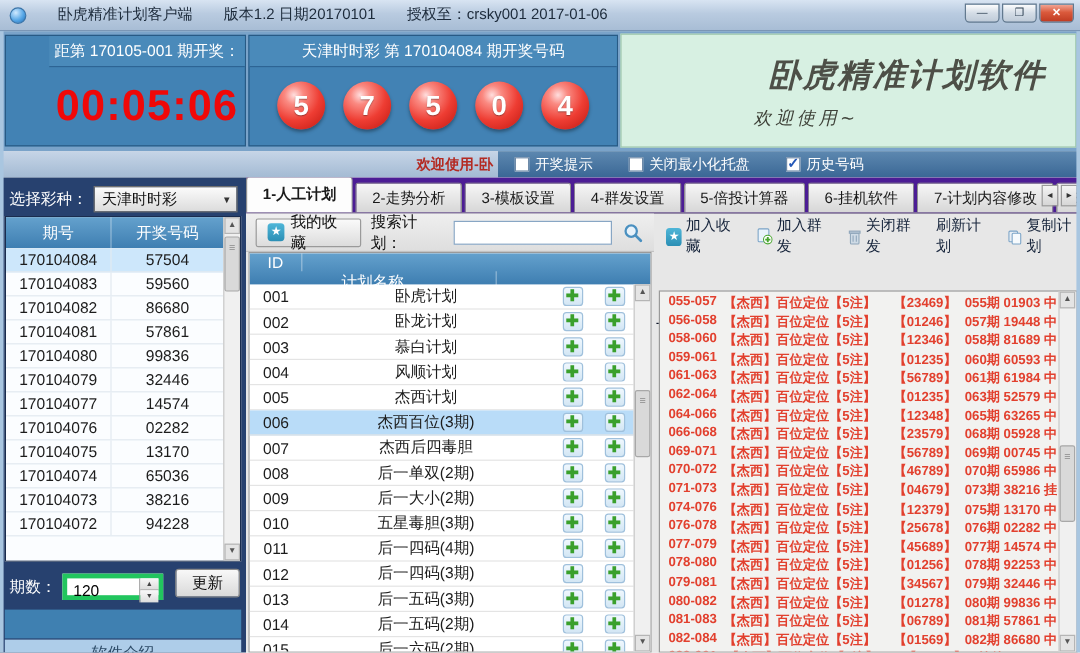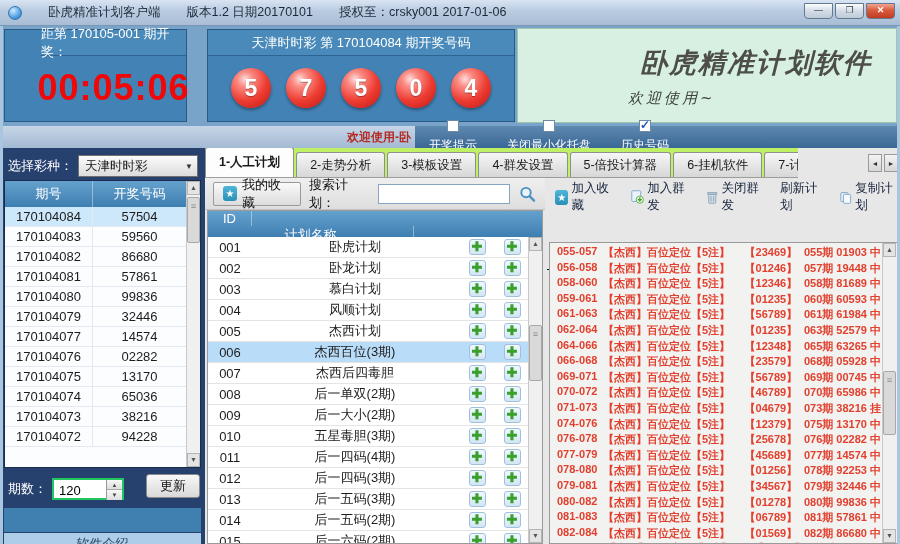--- a/index.html
+++ b/index.html
@@ -16,21 +16,21 @@
   .win-btn { width:29px; height:16px; border:1px solid #62798f; border-radius:0 0 4px 4px;
     background:linear-gradient(#fdfdfd,#d3dce6 50%,#bfcbd8); font-size:9px; line-height:13px;
     text-align:center; color:#2c3e50; }
   .win-btn.close { background:linear-gradient(#f2a493,#da5a3c 45%,#c03b22); color:#fff; font-weight:bold; }
 
   
   .banner { position:absolute; left:0; top:26px; width:900px; height:100px; background:#7aa3c9; }
   .bbox { position:absolute; top:3px; height:93px; background:#4282b4; border:1px solid #285a85; }
   .bbox .cap { height:26px; border-bottom:1px solid #2d6494; background:#4a8aba; color:#fff;
     font-size:13px; display:flex; align-items:center; justify-content:center; }
-  .box-count { left:4px; width:183px;padding-left:36px; }
+  .box-count { left:4px; width:201px;padding-left:36px; }
   .countdown { height:64px; display:flex; align-items:center; justify-content:center;
     color:#f00808; font-size:36px; font-weight:bold; letter-spacing:1px; }
   .box-draw { left:207px; width:308px; }
   .balls { height:64px; display:flex; align-items:center; justify-content:center; gap:15px; }
   .ball { width:40px; height:40px; border-radius:50%; color:#fff; font-size:23px; font-weight:bold;
     display:flex; align-items:center; justify-content:center;
     background:radial-gradient(circle at 35% 28%, #ffdede 0%, #fa8a82 20%, #ee3d33 55%, #bf1710 100%);
     box-shadow:0 2px 3px rgba(0,0,0,.35); text-shadow:0 1px 1px rgba(0,0,0,.35); }
   .box-brand { left:517px; width:380px; top:2px; height:95px; background:#d7f0e2; border:1px solid #9ec7ad; }
   .brand-title { margin-top:16px; padding-right:24px; text-align:right; font-family:"DejaVu Serif",serif;
@@ -38,21 +38,21 @@
   .brand-sub { margin-top:8px; padding-left:110px; font-family:"DejaVu Serif",serif; font-style:italic;
     font-size:15px; color:#3f4239; letter-spacing:3px; }
 
   
   .menubar { position:absolute; left:0; top:126px; width:900px; height:22px; display:flex; }
   .marquee-zone { width:415px; background:linear-gradient(#c6d5e7,#a3bad3); display:flex;
     align-items:center; justify-content:flex-end; padding-right:4px; }
   .marquee { color:#b42a22; font-size:12px; font-weight:bold; }
   .checks-zone { flex:1; background:linear-gradient(#5d88b0,#3a6795); display:flex; align-items:center;
     gap:30px; padding-left:14px; }
-  .chk { display:flex; align-items:center; gap:5px; color:#fff; font-size:12px;flex-direction:column; }
+  .chk { display:flex; align-items:center; gap:5px; color:#fff; font-size:12px; }
   .chk .box { width:12px; height:12px; background:#fff; border:1px solid #6e8aa8; position:relative; }
   .chk.checked .box::after { content:"✓"; position:absolute; left:0; top:-3px; font-size:12px;
     font-weight:bold; color:#2458b8; }
 
   
   .sidebar { position:absolute; left:0; top:148px; width:205px; height:396px; background:#27416f; }
   .select-row { position:absolute; left:0; top:6px; width:205px; height:24px; display:flex; align-items:center; }
   .select-label { color:#fff; font-size:13px; margin-left:8px; }
   .selectbox { position:absolute; left:78px; width:120px; height:22px; border:1px solid #707070;
     background:linear-gradient(#fbfbfb,#dcdcdc); font-size:12.5px; color:#111; display:flex;
@@ -71,38 +71,38 @@
   .hrow.selected { background:#cde7fb; }
   .vscroll { position:absolute; right:0; top:0; bottom:0; width:14px; background:#f0f0f0; border-left:1px solid #c9c9c9; }
   .vscroll .up,.vscroll .dn { position:absolute; left:0; width:13px; height:14px; background:#e4e4e4;
     border:1px solid #b5b5b5; font-size:7px; color:#555; text-align:center; line-height:12px; }
   .vscroll .up { top:0; } .vscroll .dn { bottom:0; }
   .vscroll .thumb { position:absolute; left:0; width:13px; background:#d9d9d9; border:1px solid #a8a8a8;
     border-radius:2px; }
   .thumb::after { content:"≡"; display:block; text-align:center; color:#8a8a8a; font-size:9px; line-height:1; margin-top:40%; }
   .periods-row { position:absolute; left:0; top:326px; width:205px; height:30px; display:flex; align-items:center; }
   .periods-label { color:#fff; font-size:13px; margin-left:8px; }
-  .spinbox { position:absolute; left:52px; width:72px; height:22px; background:#fff; border:2px solid #22c55e;
+  .spinbox { position:absolute; left:52px; width:84px; height:22px; background:#fff; border:4px solid #22c55e;
     font-size:13px; }
   .spinbox .val { position:absolute; left:5px; top:3px; }
   .spin-arrows { position:absolute; right:0; top:0; width:16px; height:20px; border-left:1px solid #999; }
   .spin-arrows div { height:10px; font-size:6px; color:#444; text-align:center; line-height:10px;
     background:linear-gradient(#f8f8f8,#ddd); }
   .spin-arrows div:first-child { border-bottom:1px solid #aaa; }
   .update-btn { position:absolute; left:146px; top:0; width:54px; height:24px; border:1px solid #8a8a8a;
     border-radius:3px; background:linear-gradient(#f8f8f8,#d9d9d9); font-size:13px; color:#111;
     display:flex; align-items:center; justify-content:center; }
   .side-footer-bar { position:absolute; left:4px; top:360px; width:197px; height:24px; background:#3f80b1; }
   .side-footer-lite { position:absolute; left:4px; top:385px; width:197px; height:11px; background:#aecde9;
     overflow:hidden; }
   .side-footer-lite span { display:block; text-align:center; font-size:13px; color:#2c4a66; margin-top:2px; }
 
   
   .main { position:absolute; left:205px; top:148px; width:695px; height:396px; background:#e7e7e7; }
-  .tabstrip { position:absolute; left:0; top:0; width:593px; height:30px; background:#bef264;
+  .tabstrip { position:absolute; left:0; top:0; width:695px; height:30px; background:#4c1d95;
     border-bottom:1px solid #9d9d9d; display:flex; align-items:flex-end; overflow:hidden; padding-right:32px; }
   .tab { height:25px; padding:0 13px; border:1px solid #8f8f8f; border-bottom:none; border-radius:3px 3px 0 0;
     background:linear-gradient(#f6f6f6,#d7d7d7); font-size:12.5px; color:#1a1a1a; display:flex;
     align-items:center; margin-right:2px; white-space:nowrap; }
   .tab.active { height:30px; background:#fdfdfd; font-weight:bold; }
   .tab-arrows { position:absolute; right:2px; top:6px; display:flex; gap:2px; }
   .tab-arrow { width:14px; height:18px; border:1px solid #9a9a9a; background:linear-gradient(#f4f4f4,#d6d6d6);
     font-size:7px; color:#333; text-align:center; line-height:17px; }
 
   

